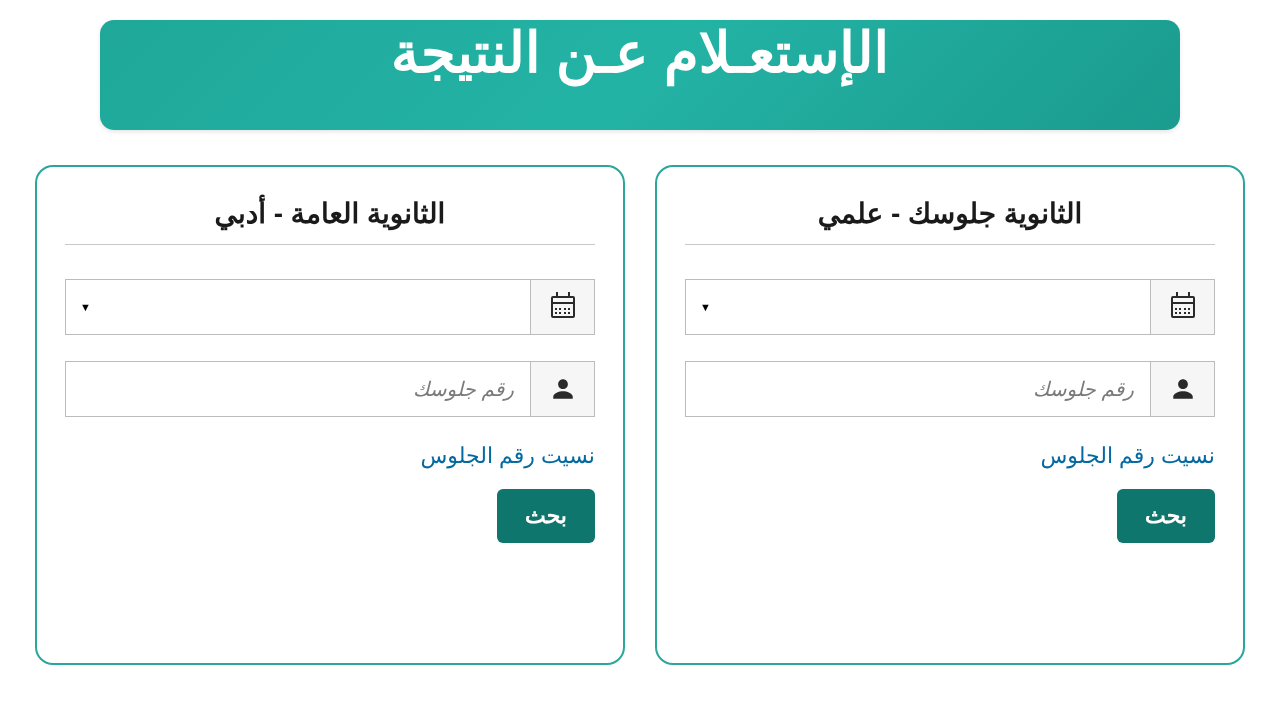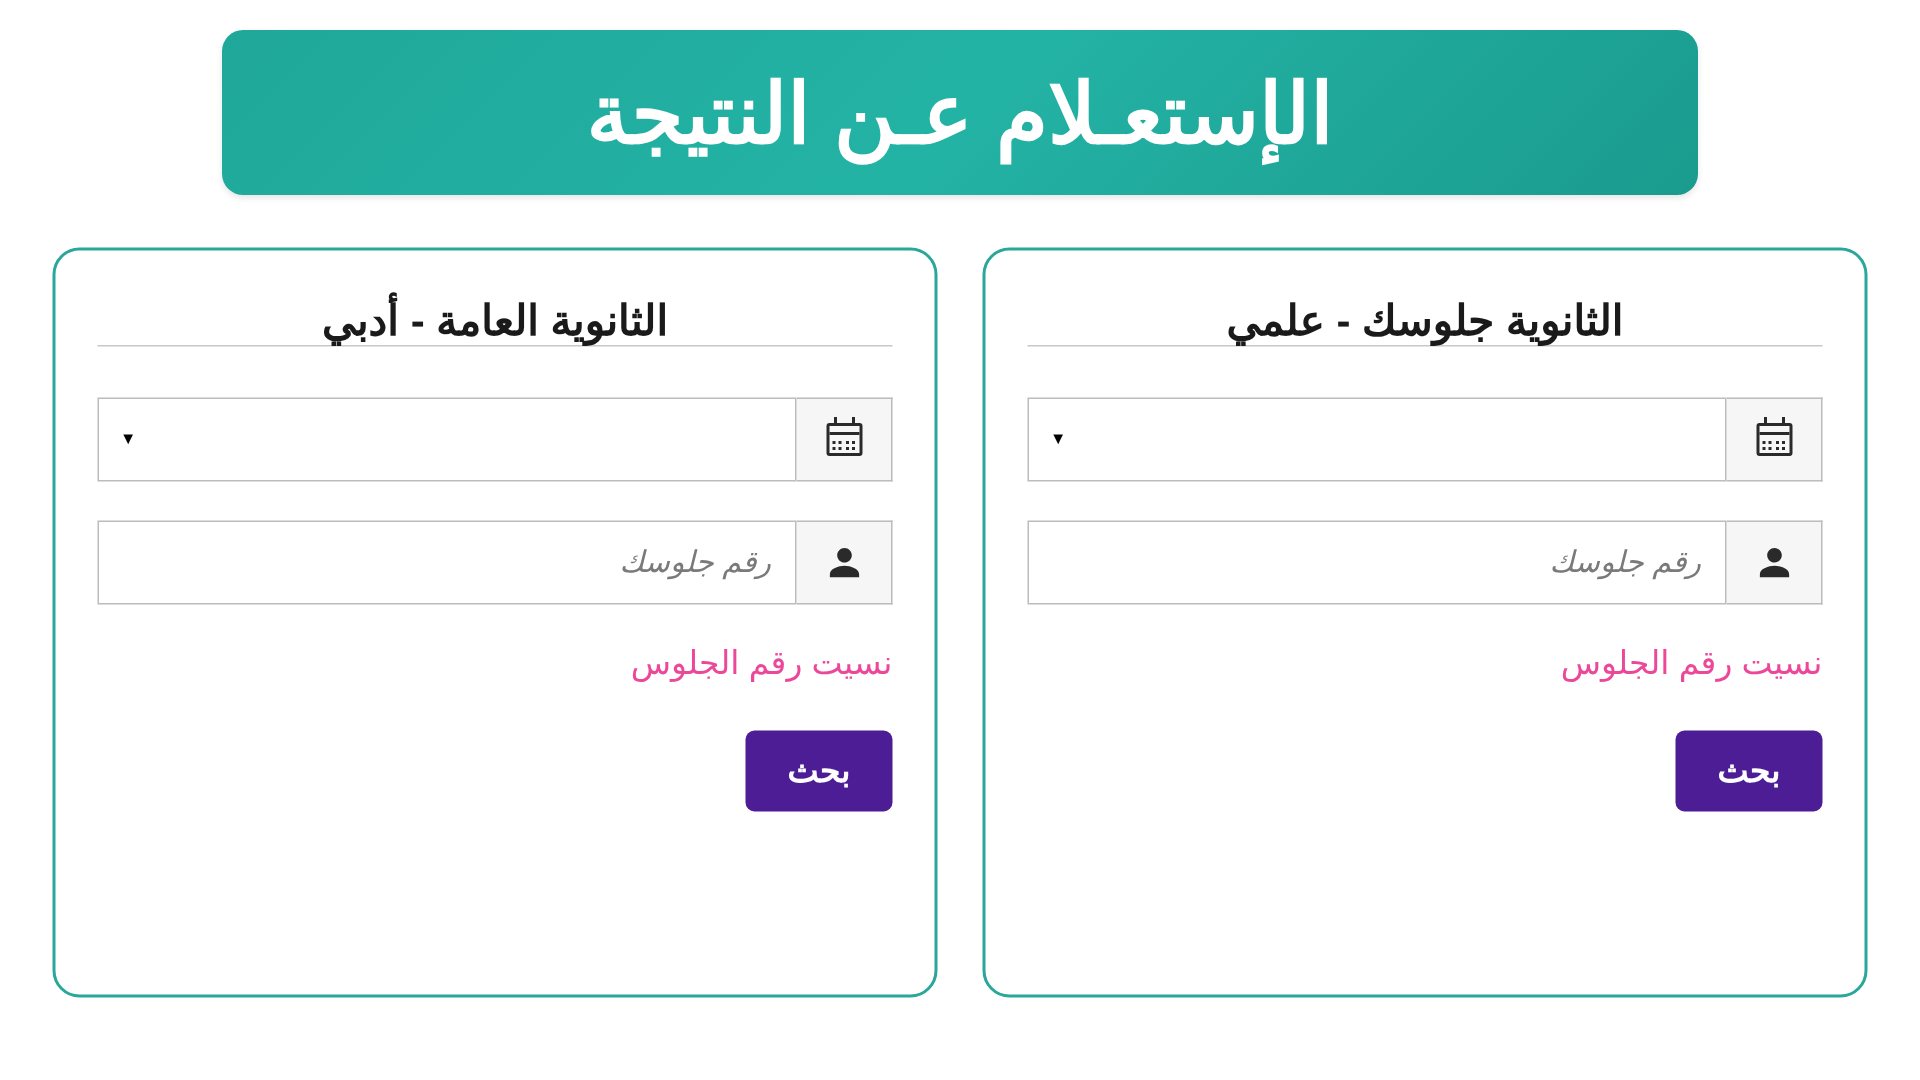--- a/index.html
+++ b/index.html
@@ -5,26 +5,25 @@
 * { box-sizing: border-box; margin: 0; padding: 0; }
 body {
   width: 1280px;
   height: 720px;
   background: #ffffff;
   font-family: Tahoma, Arial, sans-serif;
   direction: rtl;
 }
 .header-banner {
   margin: 20px auto 35px;
-  width: 984px;
+  width: 1080px;
   height: 110px;
   background: linear-gradient(135deg, #1fa89a 0%, #23b3a5 50%, #1a9b8e 100%);
   border-radius: 14px;
   display: flex;
-  align-items: center;
   justify-content: center;
   box-shadow: 0 2px 4px rgba(0,0,0,.1);
 }
 .header-banner h1 {
   color: #fff;
   font-size: 56px;
   font-weight: 700;
   letter-spacing: 2px;
 }
 .panels {
@@ -39,20 +38,21 @@
   border: 2px solid #2aa69a;
   border-radius: 18px;
   padding: 30px 28px;
   background: #fff;
 }
 .panel-title {
   text-align: center;
   font-size: 28px;
   font-weight: 700;
   color: #1a1a1a;
+  padding-bottom: 14px;
   border-bottom: 1px solid #c8c8c8;
   margin-bottom: 34px;
 }
 .field-row {
   display: flex;
   margin-bottom: 26px;
   height: 56px;
 }
 .field-icon {
   width: 64px;
@@ -94,30 +94,30 @@
   color: #333;
   background: transparent;
 }
 .text-input::placeholder {
   color: #7a7a7a;
   font-style: italic;
 }
 .forgot-link {
   display: block;
   text-align: right;
-  color: #ec4899;
+  color: #0369a1;
   font-size: 22px;
-  margin: 24px 0 32px;
+  margin: 24px 0 20px;
   cursor: pointer;
   text-decoration: none;
 }
 .search-btn {
   float: right;
   clear: right;
-  background: #4c1d95;
+  background: #0f766e;
   color: #fff;
   border: none;
   border-radius: 6px;
   padding: 14px 28px;
   font-size: 22px;
   font-weight: 700;
   font-family: inherit;
   cursor: pointer;
 }
 

